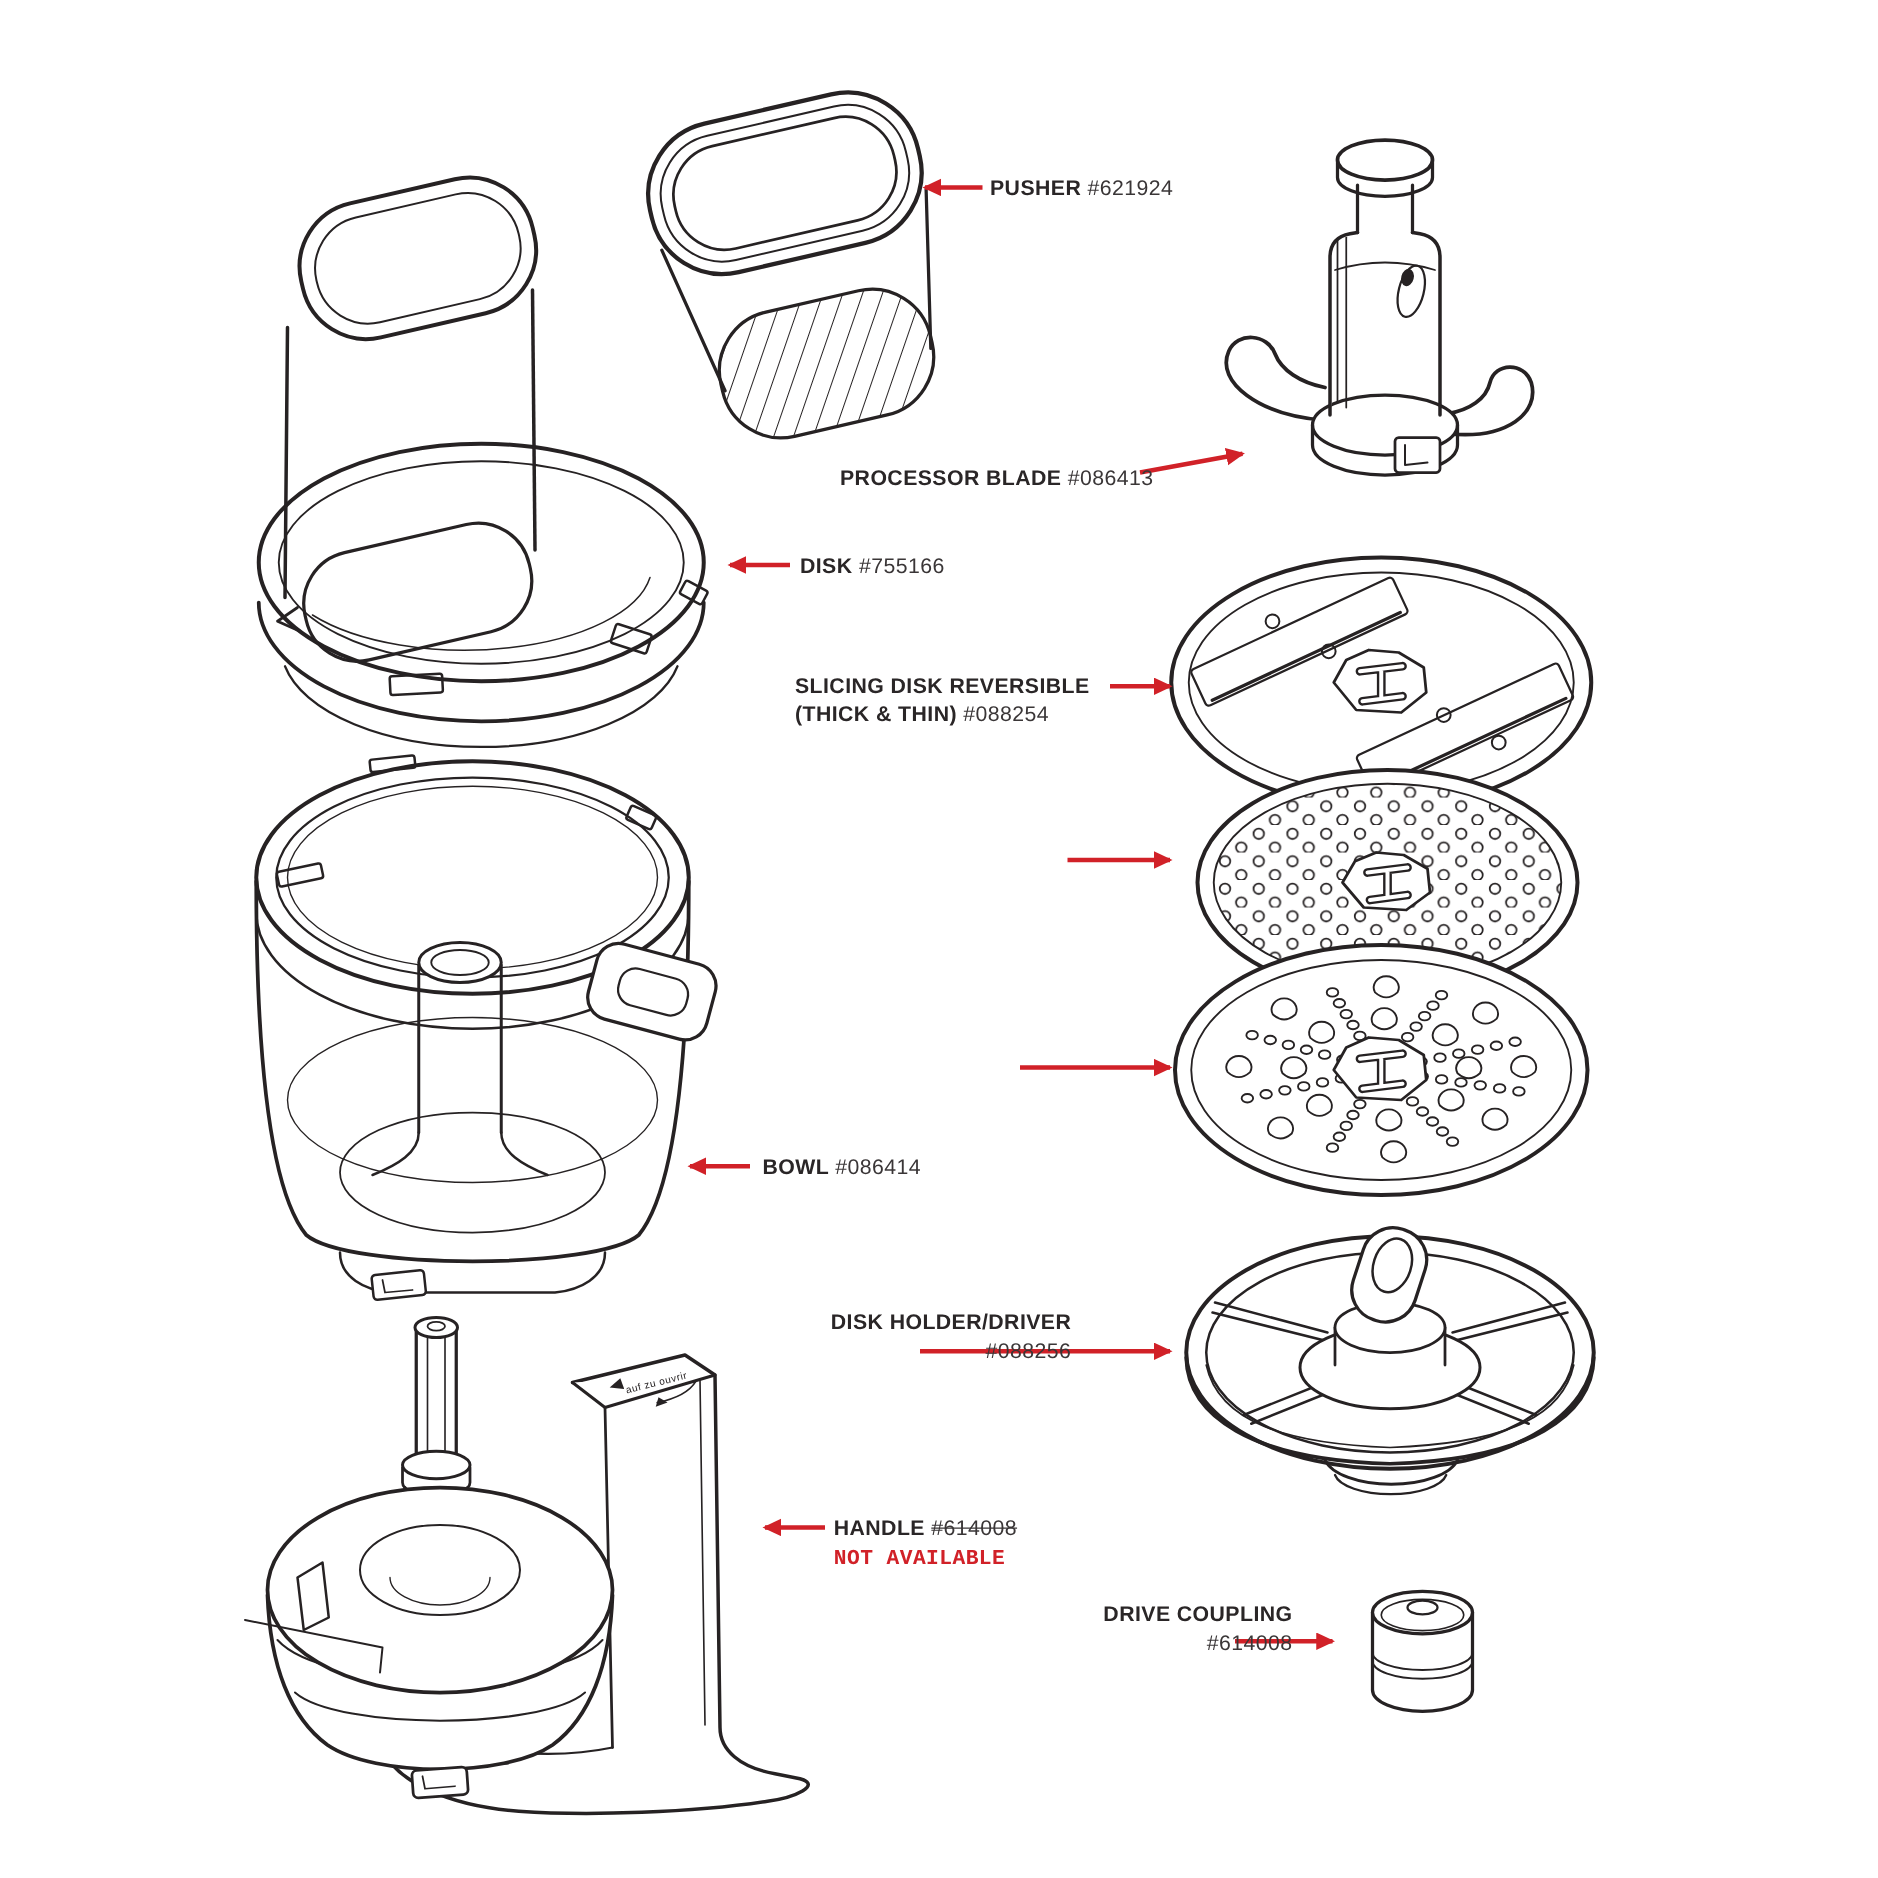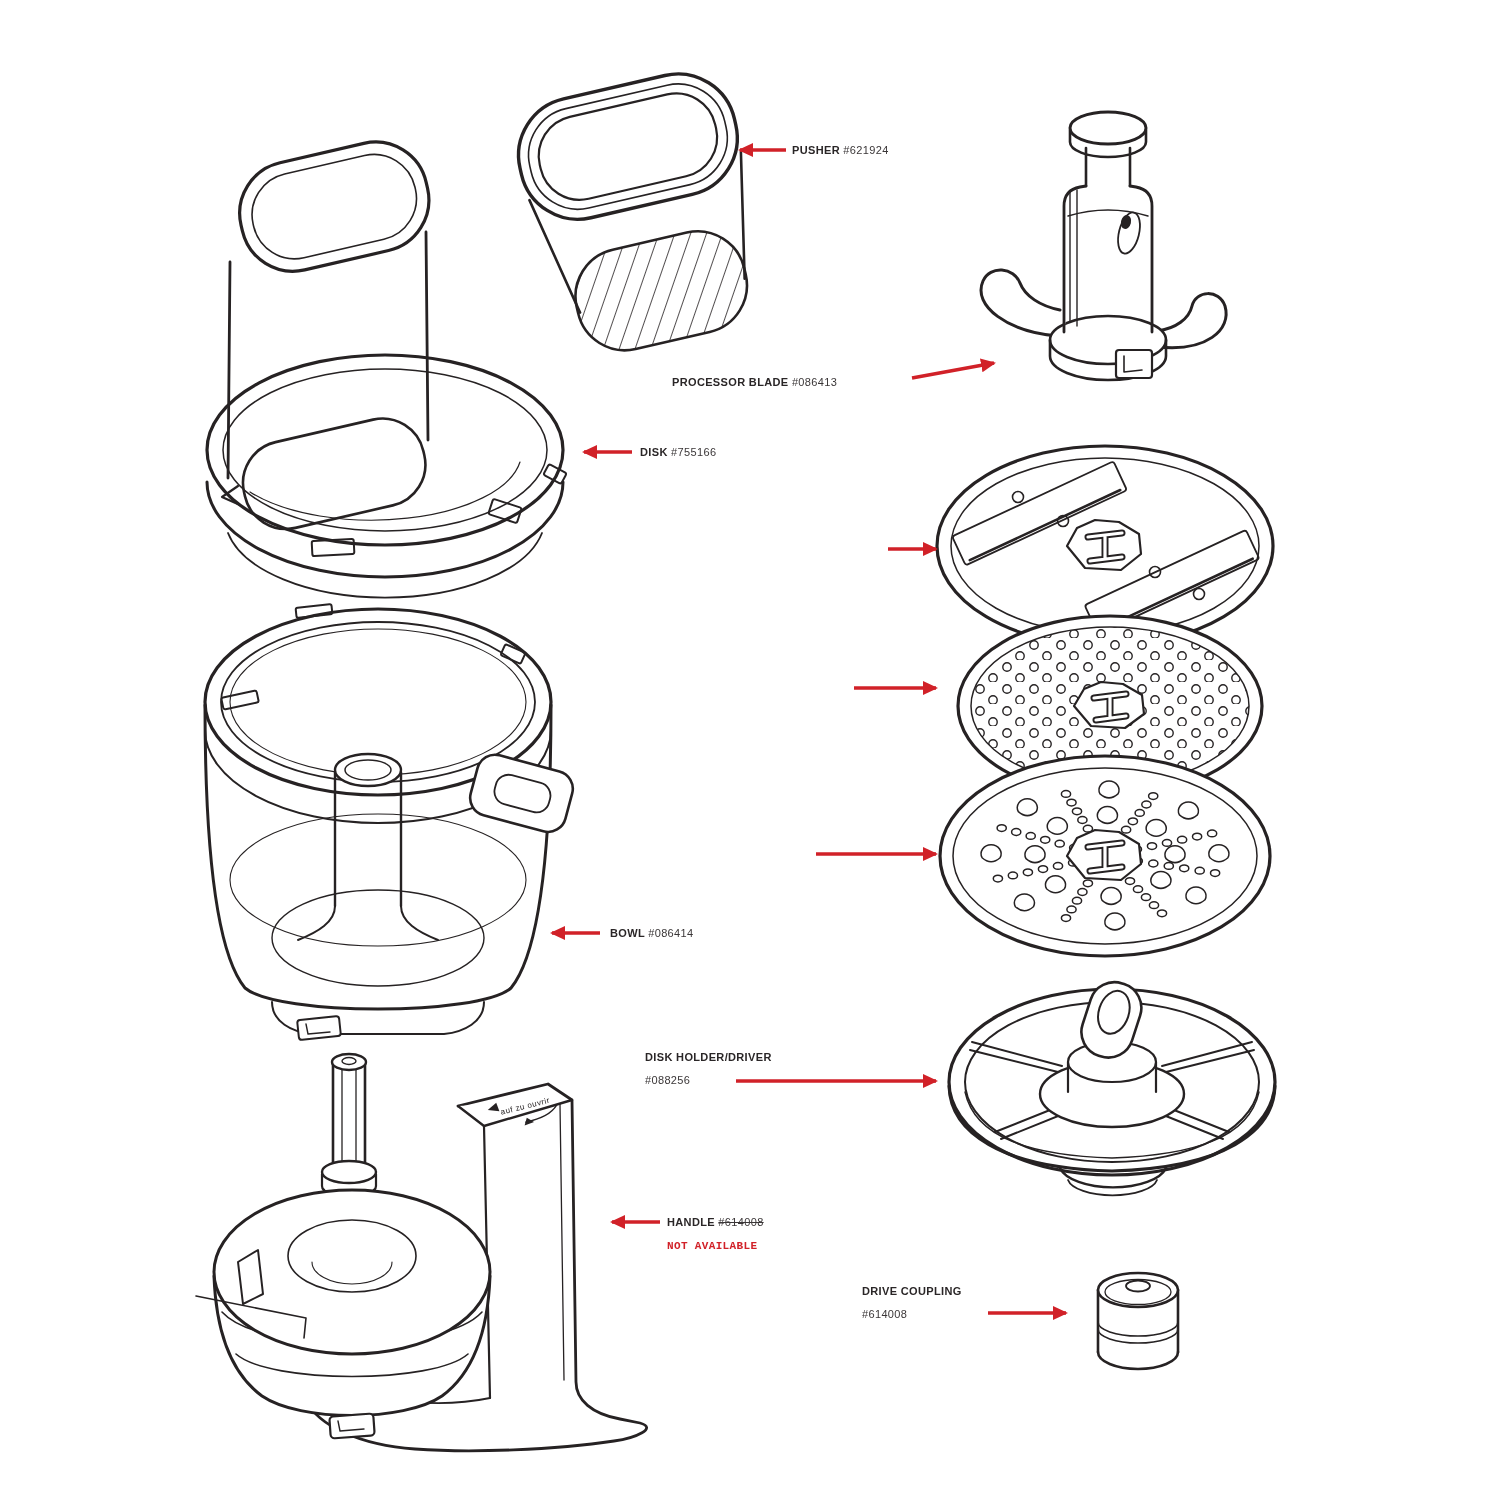--- a/index.html
+++ b/index.html
@@ -1,24 +1,24 @@
 <!DOCTYPE html>
 <html><head>
 <meta charset="utf-8">
 <style>
   html,body{margin:0;padding:0;background:#fff;}
   .canvas{position:relative;width:1502px;height:1502px;background:#fff;overflow:hidden;
           font-family:"Liberation Sans",sans-serif;}
   .art{position:absolute;left:0;top:0;}
-  .lbl{position:absolute;font-size:11px;font-weight:700;color:#2a2627;line-height:23px;
+  .lbl{position:absolute;font-size:17px;font-weight:700;color:#2a2627;line-height:23px;
        letter-spacing:.35px;white-space:nowrap;}
   .lbl .num{font-weight:400;color:#3a3637;}
   .lbl .strike{text-decoration:line-through;}
   .lbl .red{color:#d12128;font-family:Liberation Mono, monospace;}
-  .center{text-align:left;}
+  .center{text-align:right;}
   .ib-out{stroke:#262223;stroke-width:7;fill:none;stroke-linecap:round;stroke-linejoin:round;}
   .ib-in{stroke:#ffffff;stroke-width:3.2;fill:none;stroke-linecap:round;stroke-linejoin:round;}
   .arrow{stroke:#d12128;stroke-width:3.6;fill:none;}
 </style>
 </head>
 <body>
 
 <div class="canvas">
 
 <svg class="art" width="1502" height="1502" viewBox="0 0 1502 1502">
@@ -328,20 +328,25 @@
 <div class="lbl" style="left:672px;top:371px">
   <span class="nm">PROCESSOR BLADE</span>
   <span class="num">#086413</span>
 </div>
 
 <div class="lbl" style="left:640px;top:441px">
   <span class="nm">DISK</span>
   <span class="num">#755166</span>
 </div>
 
+<div class="lbl" style="left:636px;top:537px">
+  <div><span class="nm">SLICING DISK REVERSIBLE</span></div>
+  <div><span class="nm">(THICK &amp; THIN)</span>
+       <span class="num">#088254</span></div>
+</div>
 
 
 
 <div class="lbl" style="left:610px;top:922px">
   <span class="nm">BOWL</span>
   <span class="num">#086414</span>
 </div>
 
 <div class="lbl center" style="left:645px;top:1046px;width:212px">
   <div><span class="nm">DISK HOLDER/DRIVER</span></div>

